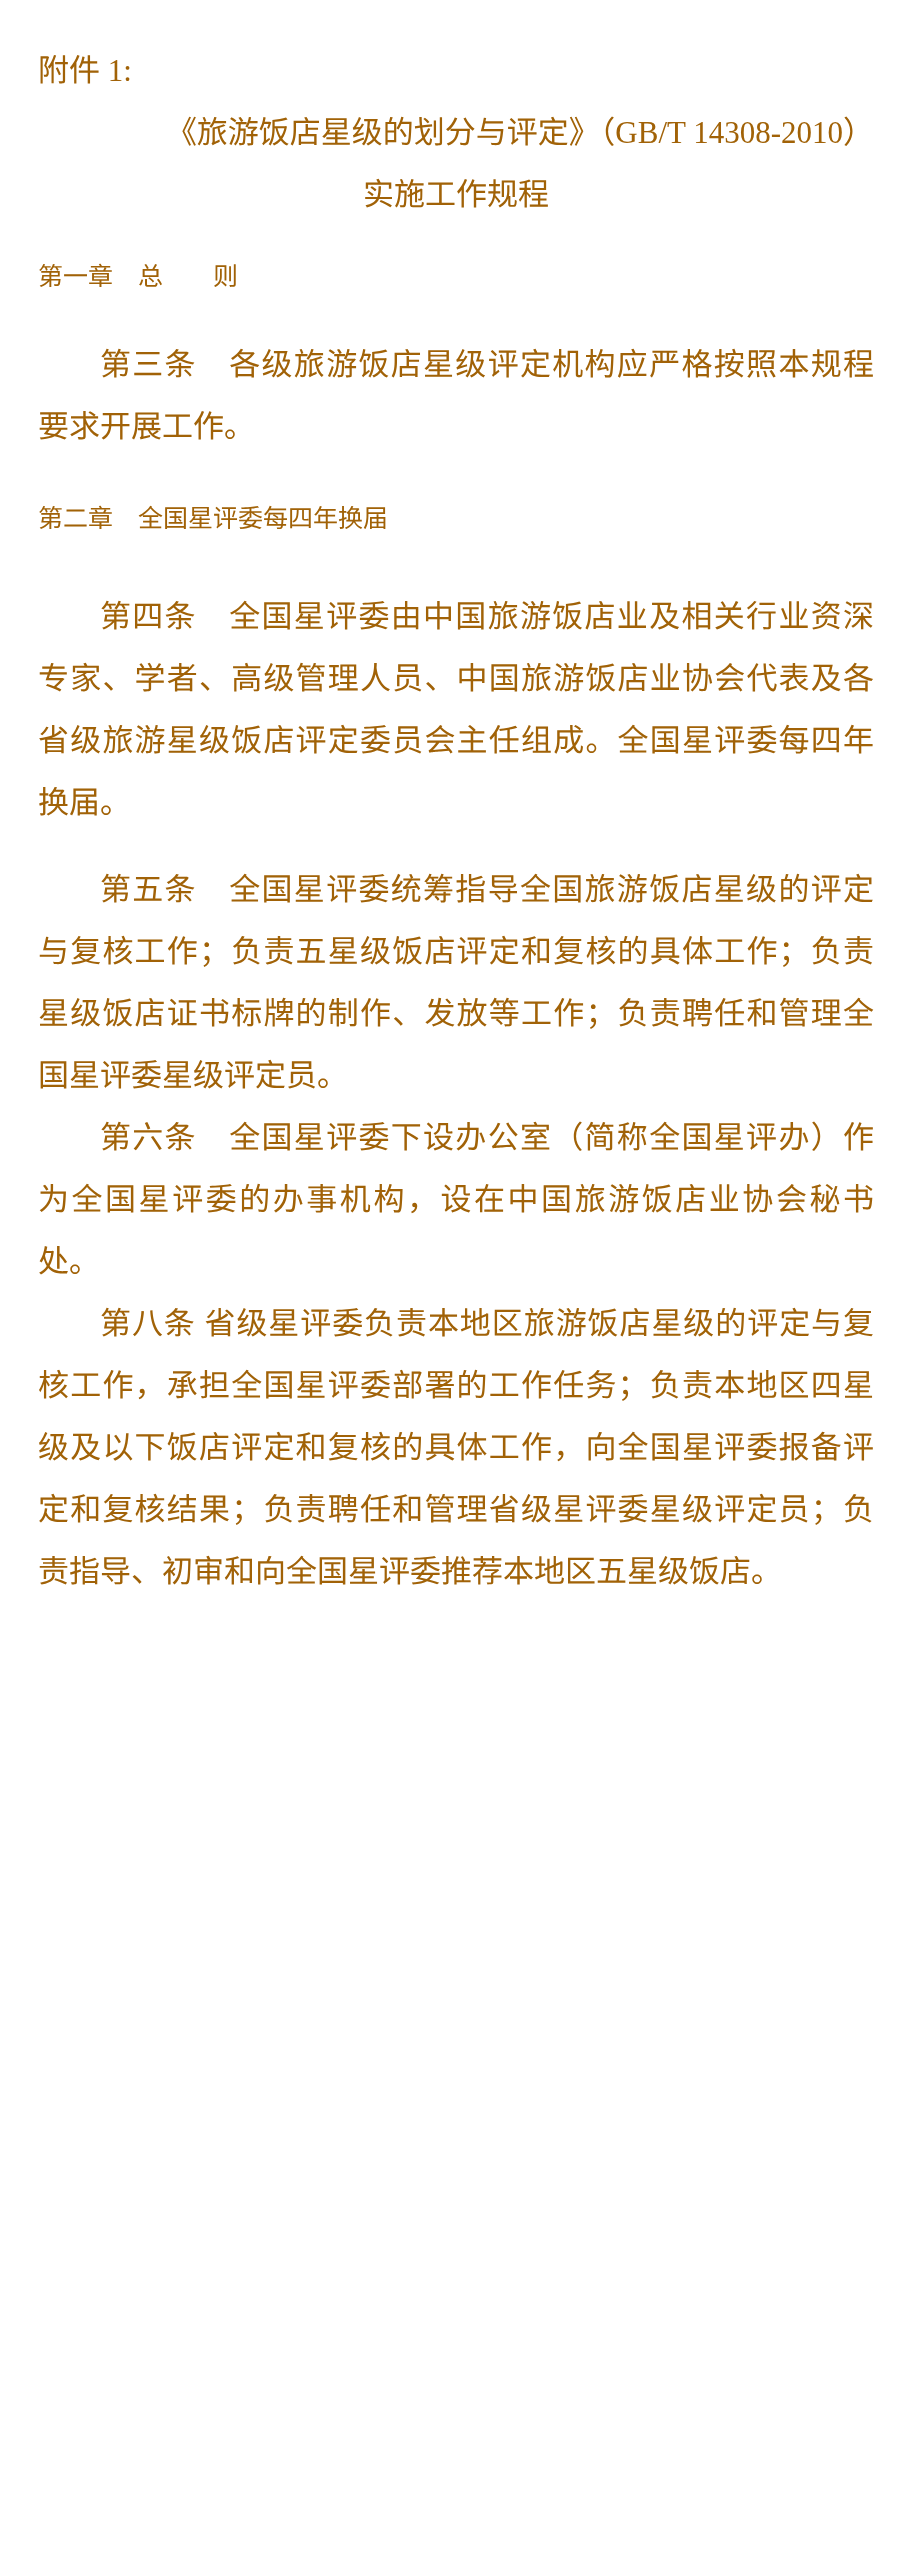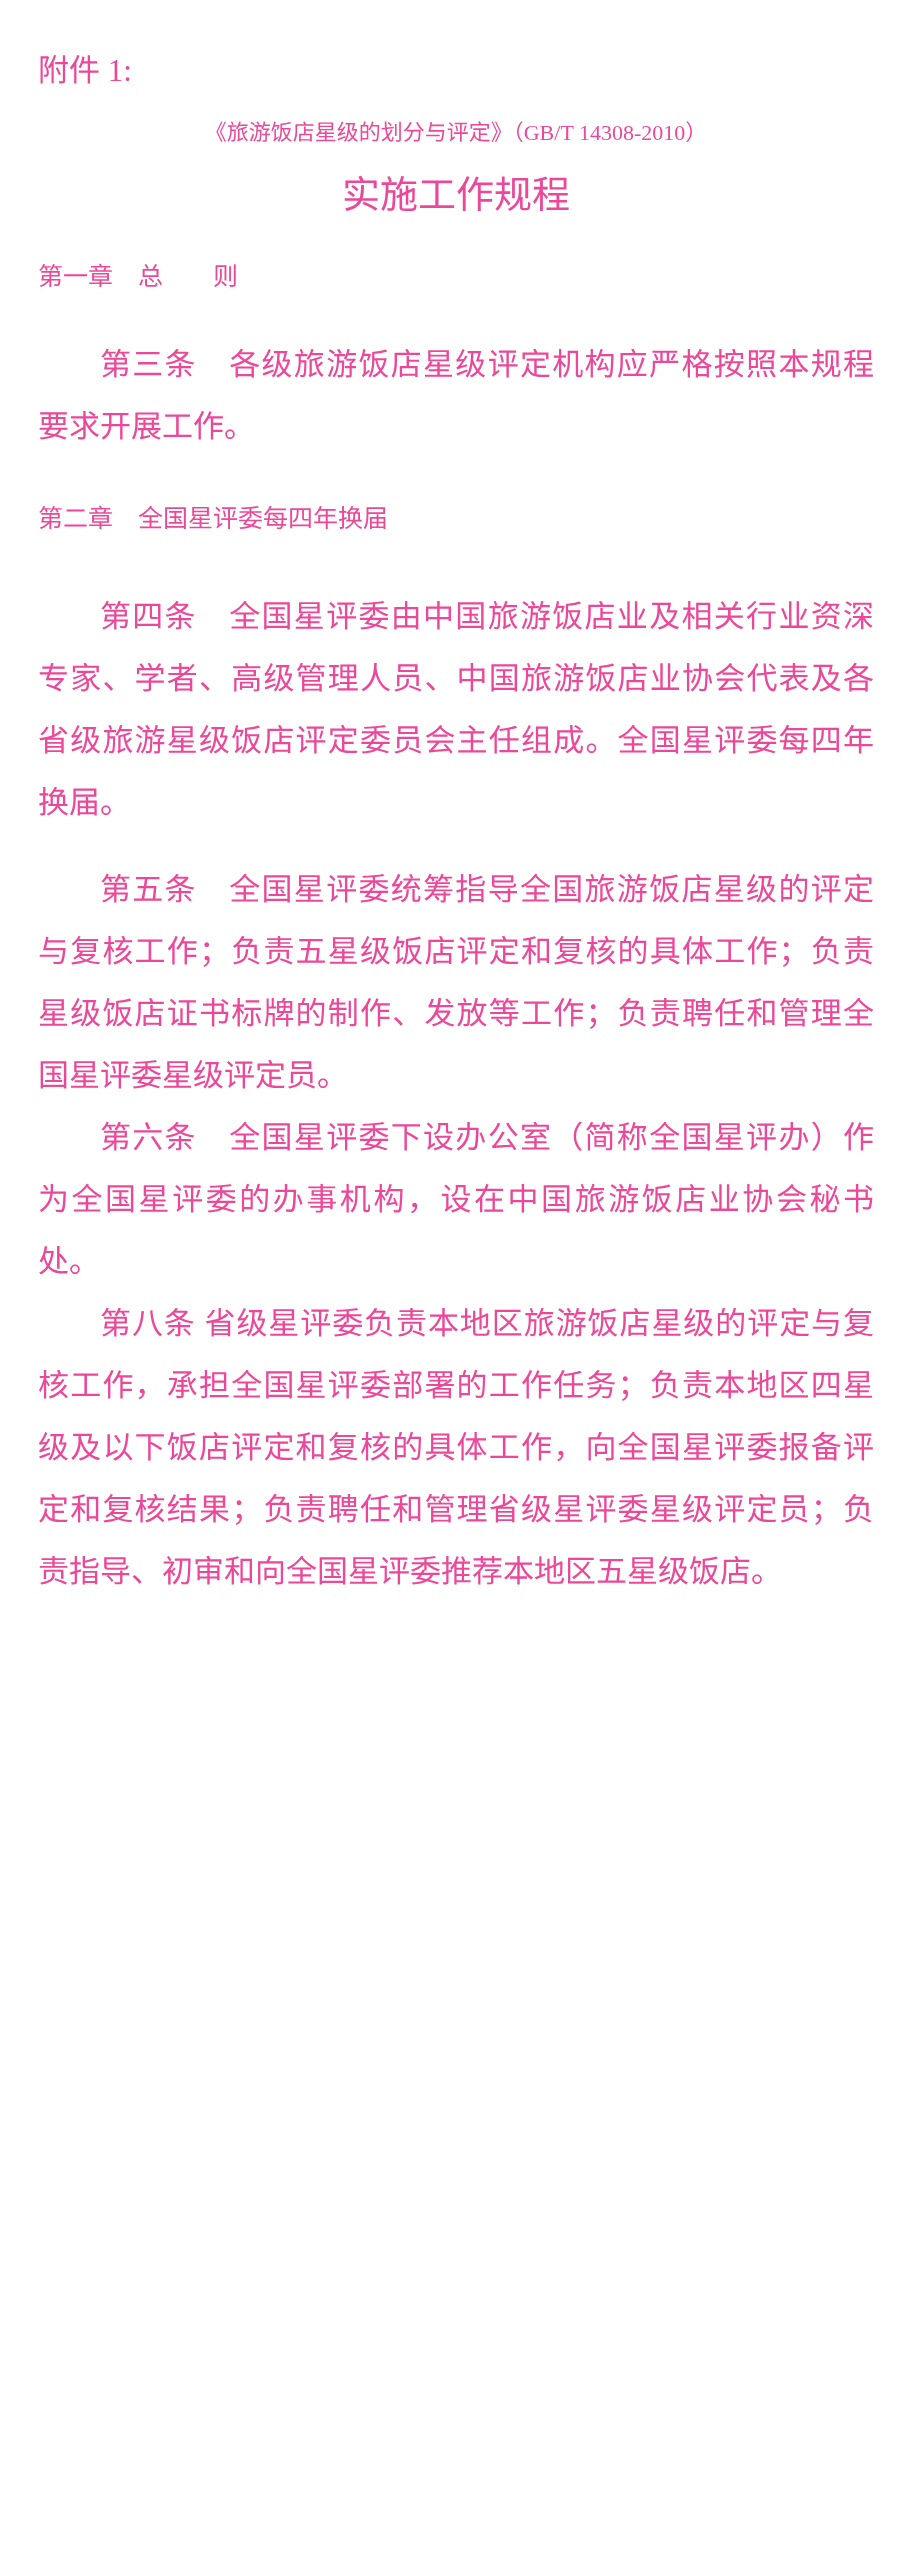--- a/index.html
+++ b/index.html
@@ -8,43 +8,43 @@
     background: #ffffff;
   }
   .page {
     position: relative;
     width: 912px;
     height: 2573px;
     box-sizing: border-box;
     margin: 0;
     padding: 40px 38px 40px 38px;
     background: #ffffff;
-    color: #ec4899;
+    color: #a16207;
     font-family: "Liberation Serif", "DejaVu Serif", serif;
     font-size: 31px;
     line-height: 62px;
     overflow: hidden;
   }
   .attachment {
     margin: 0;
     text-align: left;
     font-weight: normal;
     font-size: 31px;
   }
   .doc-title {
     margin: 0;
-    text-align: center;
+    text-align: right;
     font-weight: normal;
-    font-size: 22px;
+    font-size: 31px;
   }
   .doc-subtitle {
     margin: 0;
     text-align: center;
     font-weight: normal;
-    font-size: 38px;
+    font-size: 31px;
   }
   .chapter-heading {
     margin: 20px 0 26px 0;
     font-weight: normal;
     font-size: 25px;
   }
   .chapter-heading.second {
     margin: 30px 0 36px 0;
   }
   .article {

